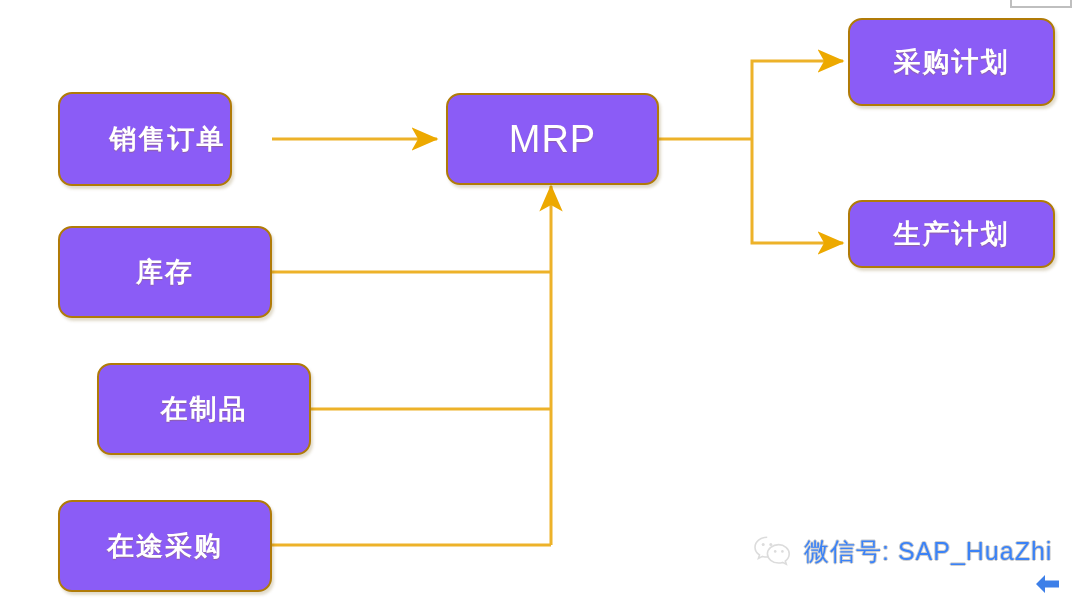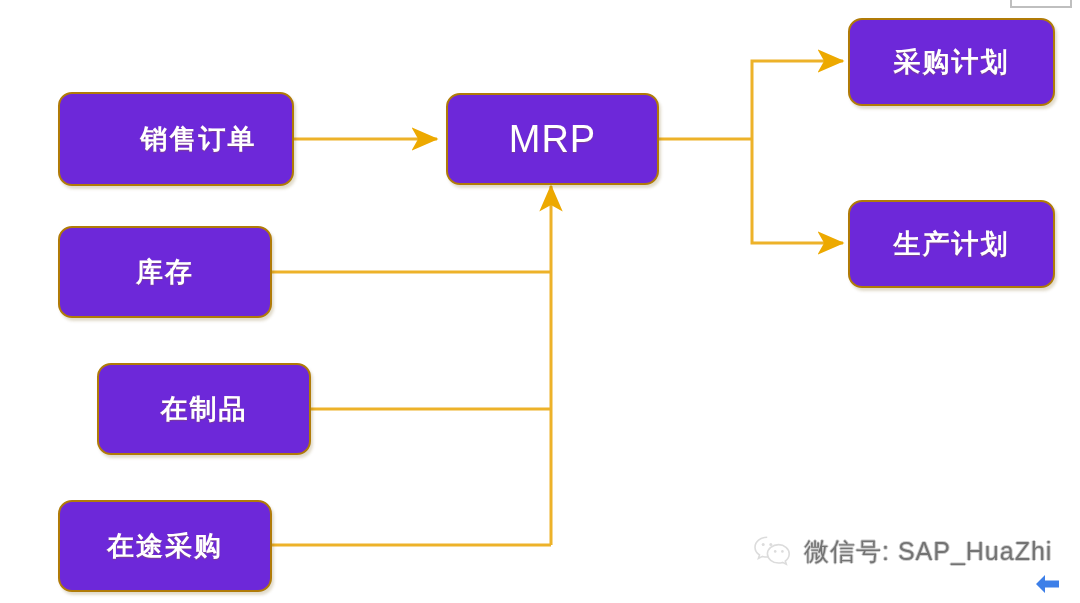--- a/index.html
+++ b/index.html
@@ -14,21 +14,21 @@
   #canvas {
     position: relative;
     width: 1080px;
     height: 603px;
     background: #ffffff;
     overflow: hidden;
   }
   .node {
     position: absolute;
     box-sizing: border-box;
-    background: #6d28d9;
+    background: #8b5cf6;
     border: 2px solid #B07B08;
     border-radius: 14px;
     display: flex;
     align-items: center;
     justify-content: center;
     box-shadow: 2px 3px 3px rgba(120, 90, 20, 0.22);
   }
   .node .label {
     color: #FFFFFF;
     font-size: 27px;
@@ -74,21 +74,21 @@
     position: absolute;
     left: 752px;
     top: 534px;
     display: flex;
     align-items: center;
     gap: 10px;
     user-select: none;
   }
   #watermark .wm-text {
     font-size: 25px;
-    color: #737373;
+    color: #3b82f6;
     letter-spacing: 1px;
     white-space: nowrap;
     text-shadow:
       -1px 0 0 #CFCFCF,
       1px 0 0 #CFCFCF,
       0 -1px 0 #CFCFCF,
       0 1px 0 #CFCFCF;
   }
   #watermark .wechat-icon {
     flex: 0 0 auto;
@@ -126,21 +126,21 @@
 
     <path class="link" d="M 551 545 L 551 186" marker-end="url(#ah-up)"></path>
 
     <path class="link" d="M 659 139 L 752 139"></path>
 
     <path class="link" d="M 752 139 L 752 61 L 843 61" marker-end="url(#ah-right)"></path>
 
     <path class="link" d="M 752 139 L 752 243 L 843 243" marker-end="url(#ah-right)"></path>
   </svg>
 
-  <div class="node" style="left:58px; top:92px; width:236px; height:94px;padding-left:45px;">
+  <div class="node" style="left:58px; top:92px; width:174px; height:94px;padding-left:45px;">
     <span class="label">销售订单</span>
   </div>
 
   <div class="node" style="left:58px; top:226px; width:214px; height:92px;">
     <span class="label">库存</span>
   </div>
 
   <div class="node" style="left:58px; top:363px; width:214px; height:92px;margin-left:39px;">
     <span class="label">在制品</span>
   </div>
@@ -150,21 +150,21 @@
   </div>
 
   <div class="node latin" style="left:446px; top:93px; width:213px; height:92px;">
     <span class="label">MRP</span>
   </div>
 
   <div class="node" style="left:848px; top:18px; width:207px; height:88px;">
     <span class="label">采购计划</span>
   </div>
 
-  <div class="node" style="left:848px; top:200px; width:207px; height:88px;">
+  <div class="node" style="left:848px; top:200px; width:207px; height:68px;">
     <span class="label">生产计划</span>
   </div>
 
   <div id="watermark">
     <svg class="wechat-icon" width="42" height="34" viewBox="0 0 42 34">
       <g fill="none" stroke="#DCDCDC" stroke-width="1.6">
         <path d="M15.2 3.2 C8.4 3.2 3 7.7 3 13.2 c0 3.1 1.8 5.9 4.5 7.7 l-1.1 3.6 4.1 -2.1 c1.5 .4 3 .6 4.7 .6 .5 0 1 0 1.5 -.1"></path>
         <path d="M26.6 10.6 c-6.2 0-11.2 4.1-11.2 9.2 0 5.1 5 9.2 11.2 9.2 1.4 0 2.7-.2 3.9-.6 l3.8 1.9 -1-3.2 c2.4-1.7 3.9-4.2 3.9-7.3 0-5.1-5-9.2-10.6-9.2z"></path>
       </g>
       <g fill="#DCDCDC">

